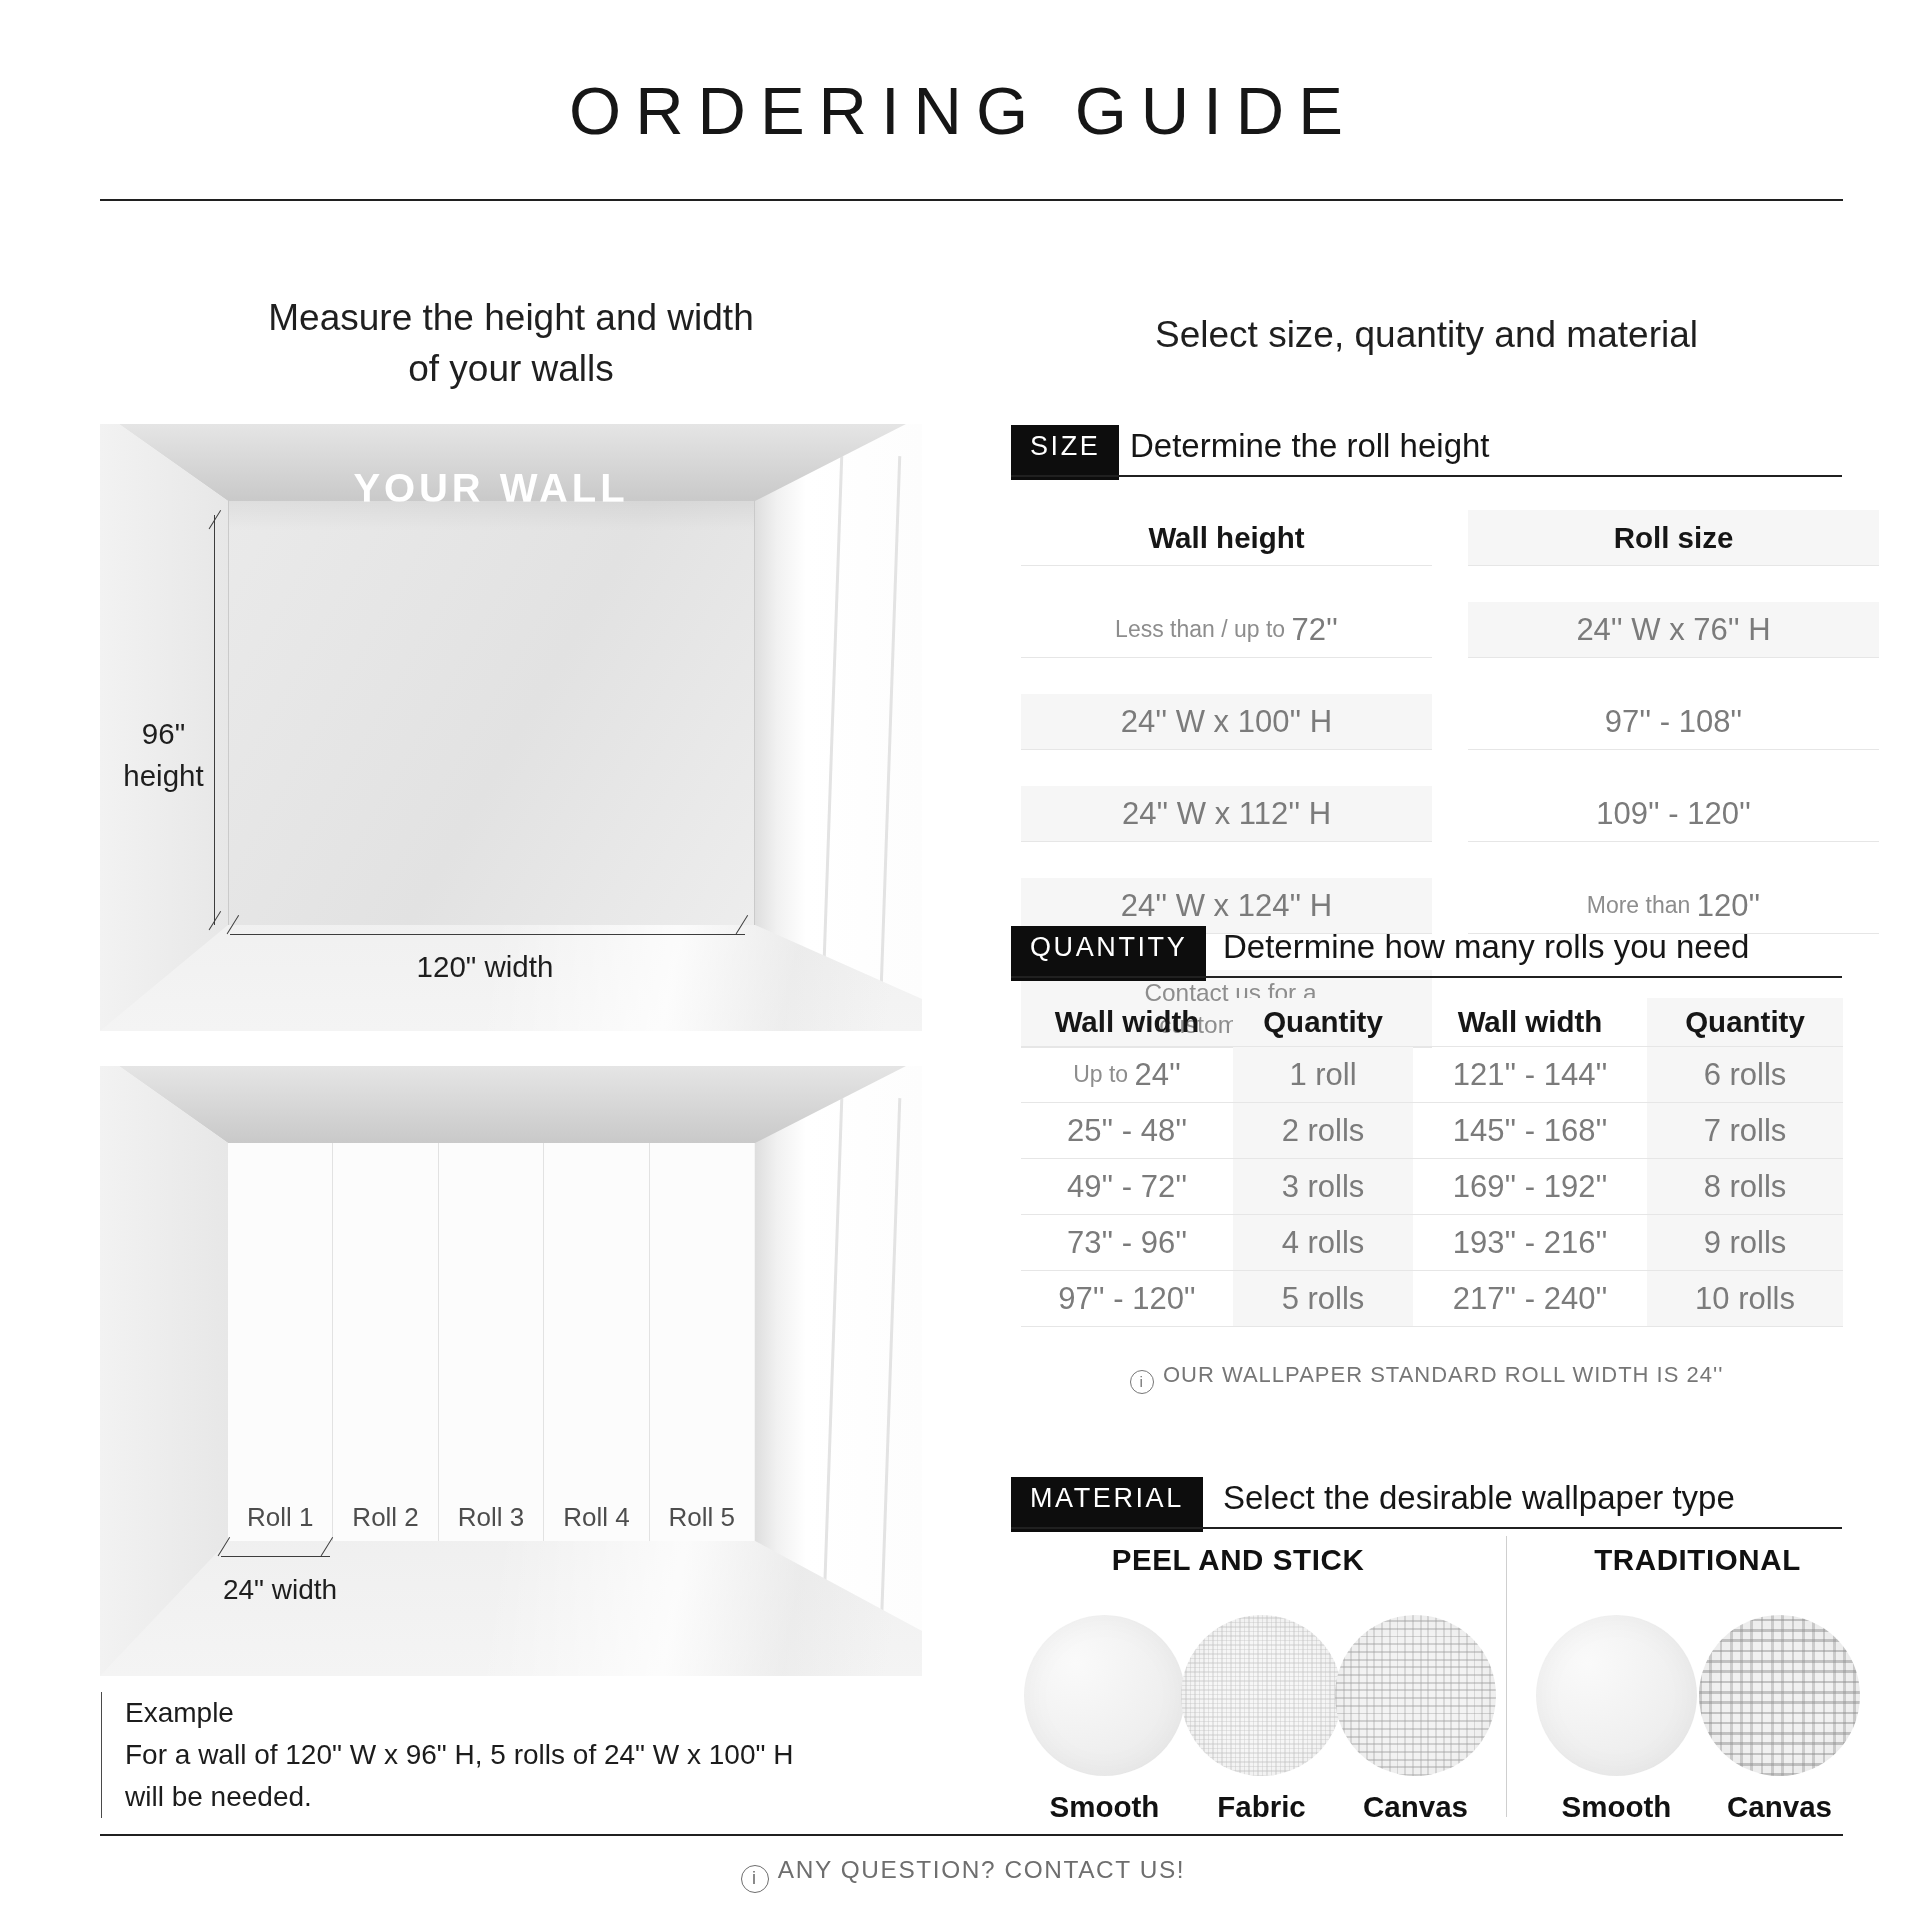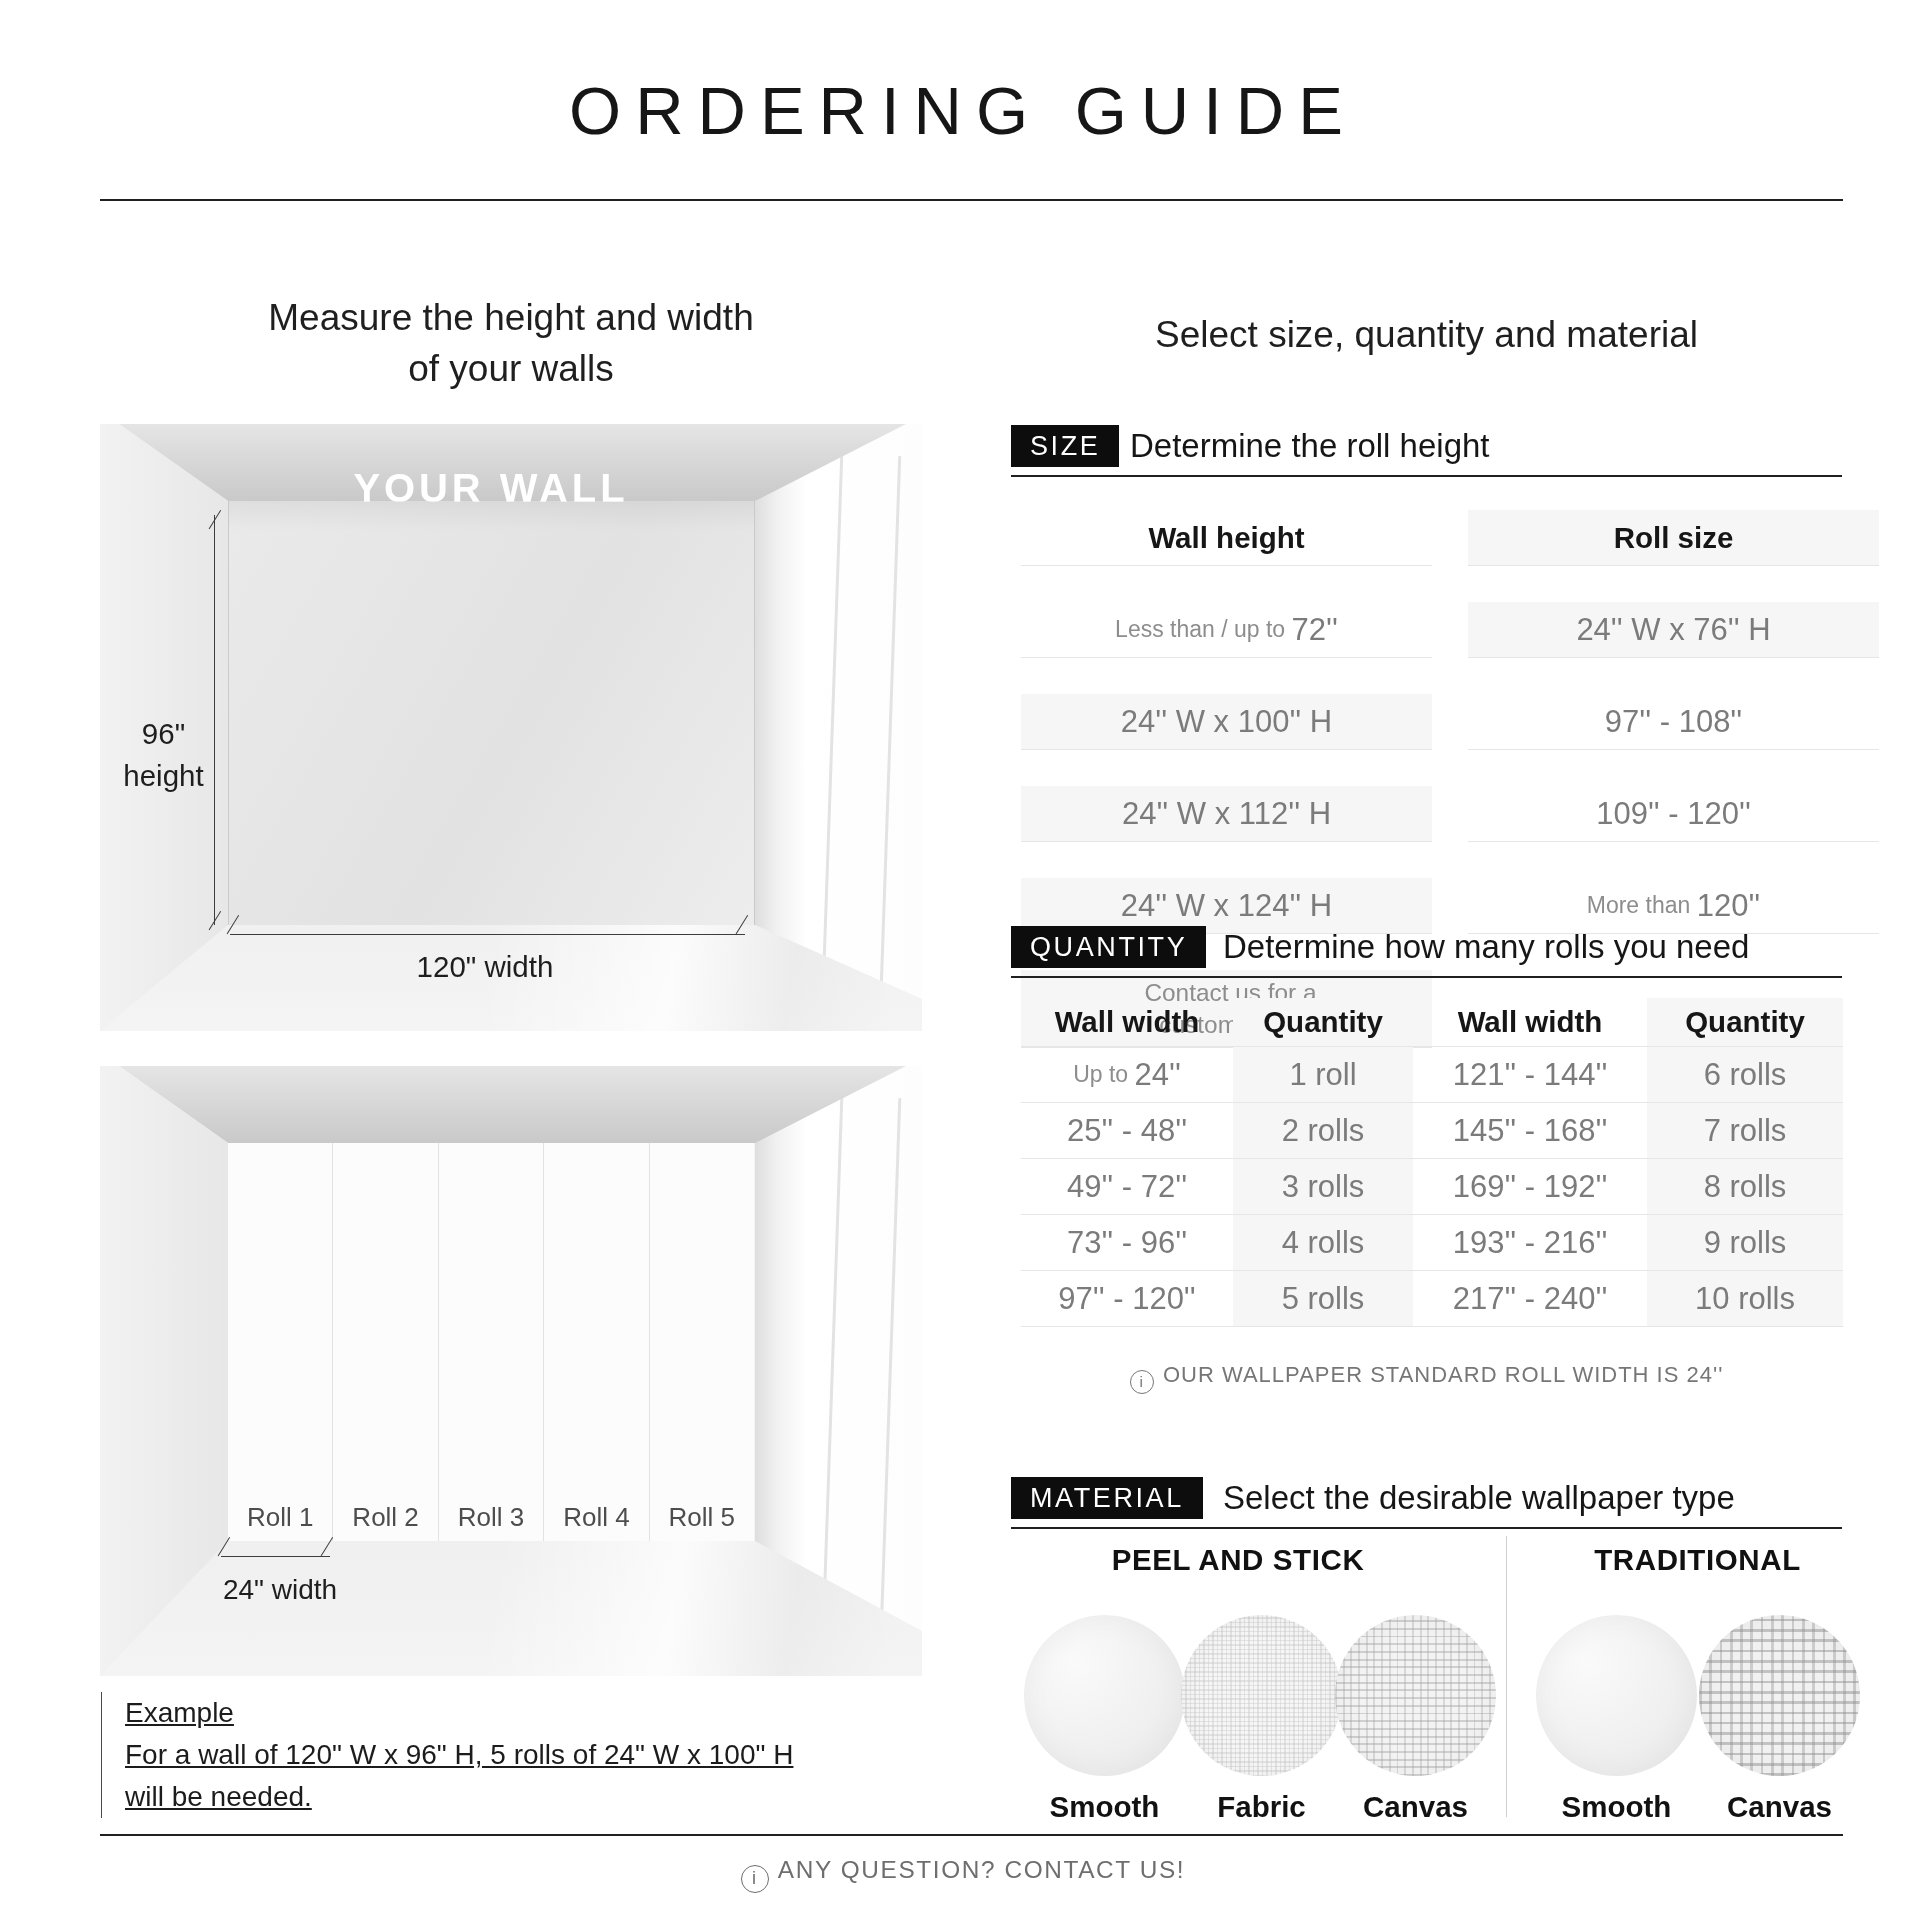--- a/index.html
+++ b/index.html
@@ -82,24 +82,24 @@
   
   .rolls { position:absolute; left:128px; top:77px; width:526px; height:398px; display:flex; }
   .roll { flex:1; background:#fcfcfc; border-right:1.3px solid #e2e2e2; position:relative; }
   .roll:last-child { border-right:none; }
   .roll-label { position:absolute; left:0; right:0; bottom:7.7px; text-align:center;
     font-size:26px; color:#4d4d4d; }
 
   
   .example { left:101px; top:1692px; width:790px; border-left:1.9px solid #4a4a4a;
     padding-left:23px; font-size:28px; line-height:1.5; color:#1c1c1c; }
-  .example span { display:block;text-decoration:underline; }
-
-  
-  .badge { background:#0d0d0d; color:#fff; height:42px; line-height:42px;
+  .example span { display:block; }
+
+  
+  .badge { background:#0d0d0d; color:#fff; height:55px; line-height:42px;
     padding:0 19px; font-size:27px; letter-spacing:2.6px; font-weight:400; }
   .sec-heading { height:42px; line-height:42px; font-size:33px; color:#161616; }
   .b-size { left:1011px; top:425px; }   .h-size { left:1130px; top:425px; }
   .u-size { left:1011px; top:475px; width:831px; }
   .b-qty  { left:1011px; top:926px; }  .h-qty  { left:1223px; top:926px; }
   .u-qty  { left:1011px; top:976px; width:831px; }
   .b-mat  { left:1011px; top:1477px; }  .h-mat  { left:1223px; top:1477px; }
   .u-mat  { left:1011px; top:1527px; width:831px; }
 
   

